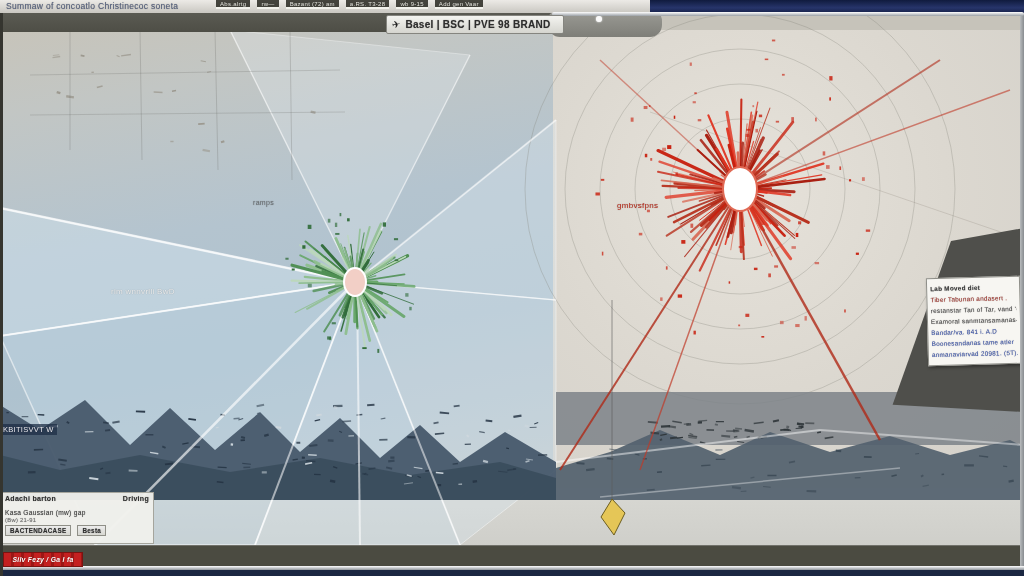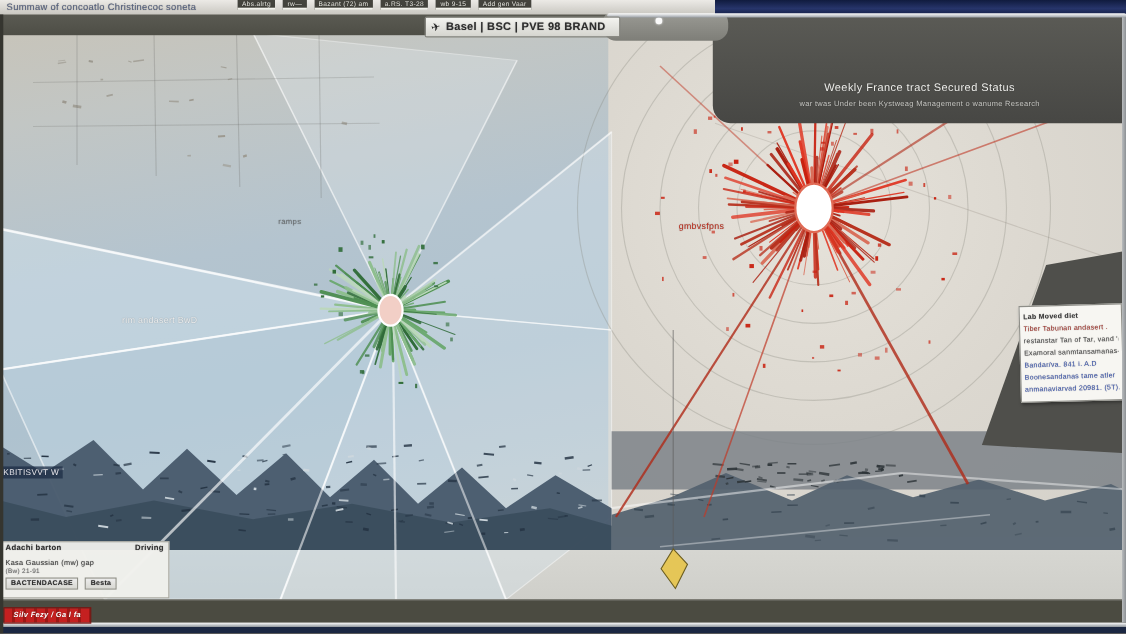--- a/index.html
+++ b/index.html
@@ -617,21 +617,21 @@
       <rect x="758.8555349423161" y="114.58993476386588" width="3.2912156945094466" height="2.613993396051228" fill="#c8200f" opacity="0.8067742263665423"></rect>
       <rect x="650.2278881082161" y="158.0705117199399" width="1.965993684483692" height="2.6735410736873746" fill="#c8200f" opacity="0.6946438429877162"></rect>
       <rect x="768.2810843122365" y="273.43288468561013" width="2.6557986333500594" height="3.8219482633285224" fill="#c8200f" opacity="0.7318790528224781"></rect>
       <rect x="753.9204482165622" y="267.7069306195433" width="3.57633347553201" height="2.371940319193527" fill="#c8200f" opacity="0.9017558597261086"></rect>
       <ellipse cx="740" cy="189" rx="17" ry="22" fill="#ffffff" stroke="#e06a55" stroke-width="2"></ellipse>
       <line x1="612" y1="300" x2="612" y2="501" stroke="rgba(90,90,90,0.6)" stroke-width="1"></line>
       <polygon points="612,499 625,513 614,535 601,517" fill="#e5c657" stroke="#6b5d20" stroke-width="1"></polygon>
     </svg>
   <div id="wedge" class="abs"></div>
 
-  <span class="abs map-label garble" style="left:84px;top:287px;color:rgba(255,255,255,0.85);font-size:8px;">rim andasert BwD</span>
+  <span class="abs map-label garble" style="left:84px;top:287px;color:rgba(255,255,255,0.85);font-size:8px;">rim wnnvrlli BwD</span>
   <span class="abs map-label garble" style="left:590px;top:201px;color:#c03020;font-size:8px;">gmbvsfpns</span>
   <span class="abs map-label garble" style="left:226px;top:199px;color:rgba(90,90,90,0.6);font-size:7px;">ramps</span>
   <span class="abs map-label garble" style="left:0;top:424px;color:#e9e9f0;font-size:7.5px;background:rgba(30,45,70,0.75);padding:1px 3px;">KBITISVVT W</span>
 
   <div id="info-panel" class="abs">
     <div class="ln-d garble">Lab Moved diet</div>
     <div class="ln-r garble">Tiber Tabunan andasert .</div>
     <div class="ln-n garble">restanstar Tan of Tar, vand 'crro</div>
     <div class="ln-n garble">Examoral sanmtansamanas-arsa</div>
     <div class="ln-b garble">Bandar/va. 841 i. A.D</div>
@@ -651,24 +651,20 @@
     <span class="menu-item garble">Add gen Vaar</span>
   </div>
   <div id="navy-top" class="abs"></div>
   <div id="silver-line" class="abs"></div>
   <div id="shoulder" class="abs"></div>
   <div id="shoulder-dot" class="abs"></div>
   <div id="tab" class="abs">
     <span style="font-size:10px;color:#222;transform:rotate(-12deg);">✈</span>
     <span class="lbl garble">Basel | BSC | PVE 98 BRAND</span>
   </div>
-  <div id="overlay-panel" class="abs">
-    <div id="overlay-title" class="garble">Weekly France tract Secured Status</div>
-    <div id="overlay-sub" class="garble">war twas Under been Kystweag Management o wanume Research</div>
-  </div>
 
   <div id="bl-panel" class="abs">
     <div class="row1">
       <span class="garble">Adachi barton</span>
       <span class="garble">Driving</span>
     </div>
     <div class="row2 garble">Kasa Gaussian (mw) gap</div>
     <div class="row3 garble">(Bw) 21-91</div>
     <div class="rowbtn">
       <span class="mini-btn garble">BACTENDACASE</span>

